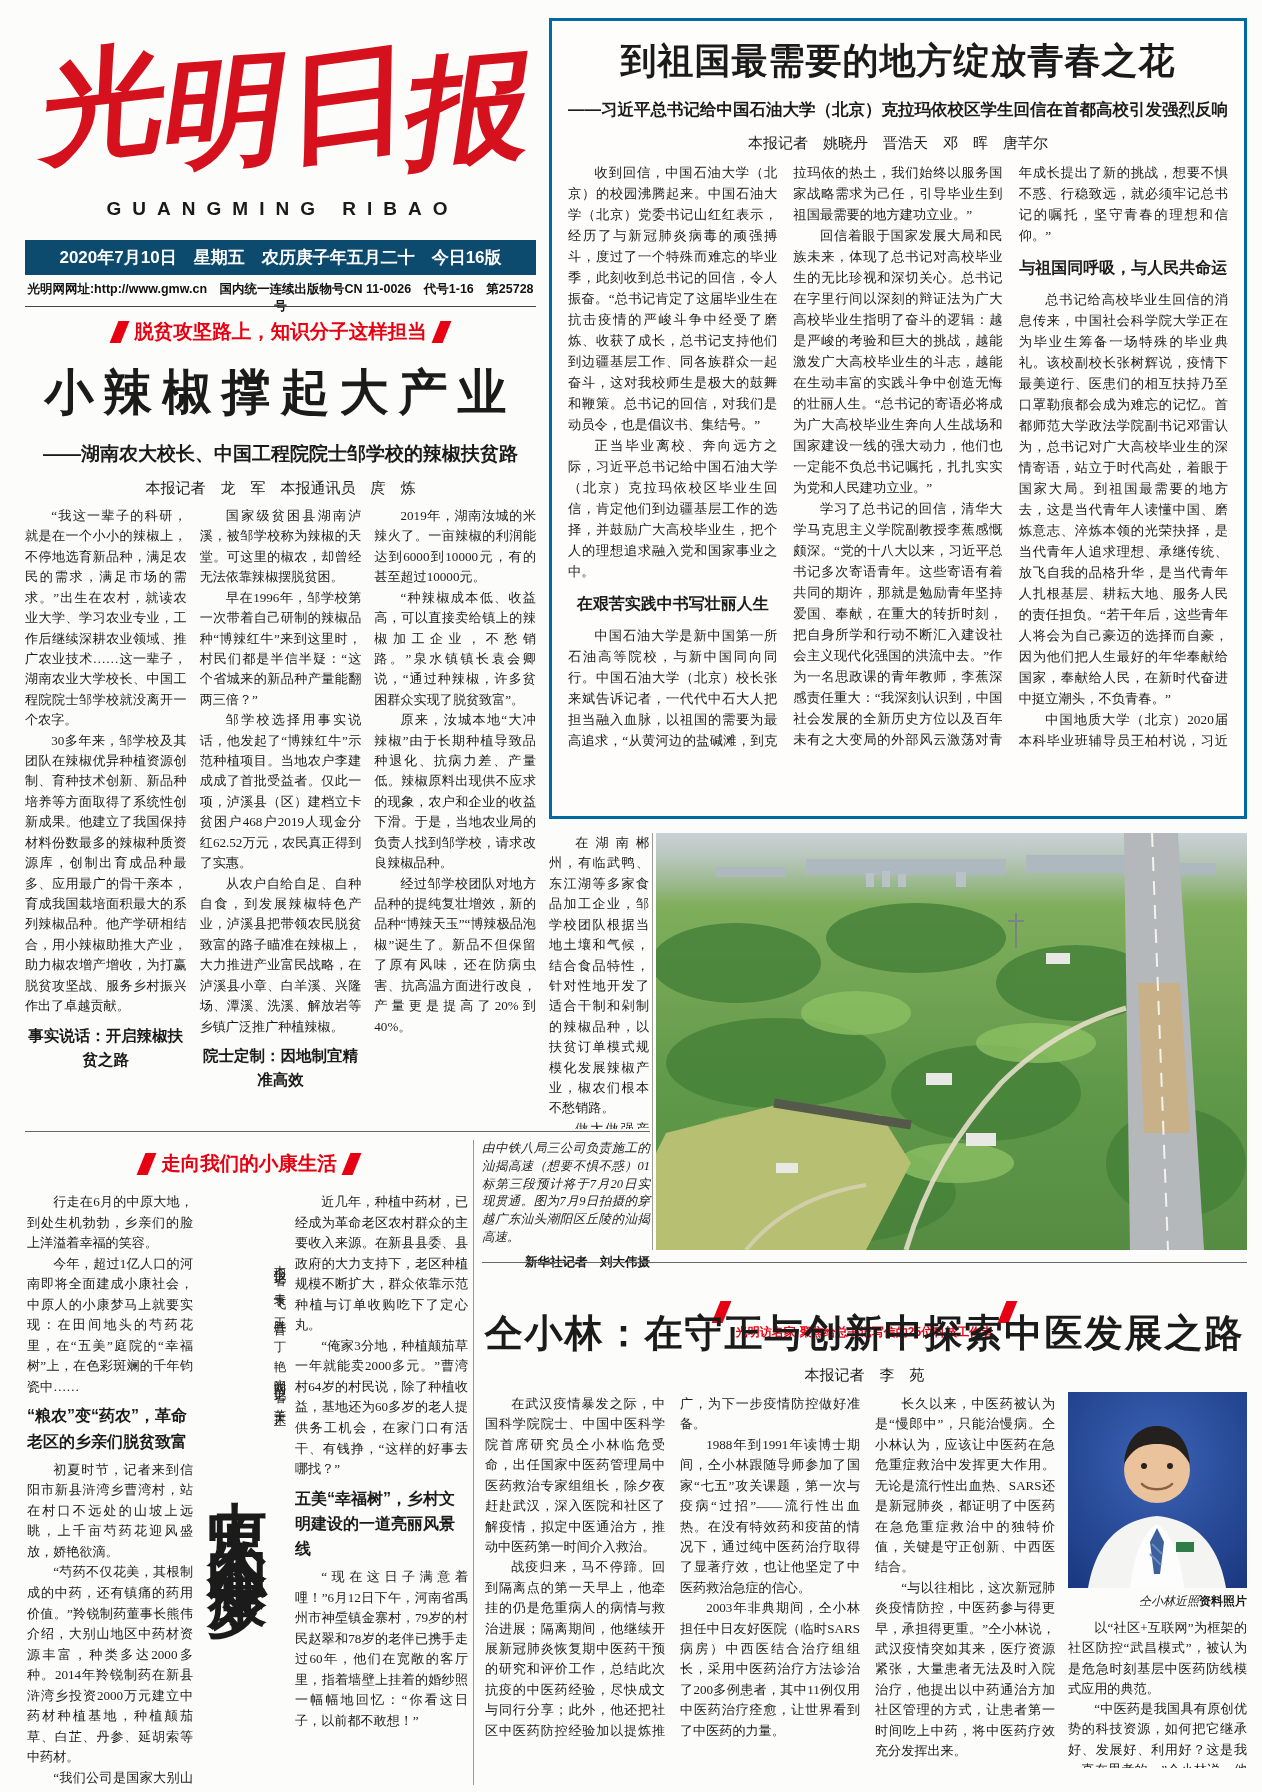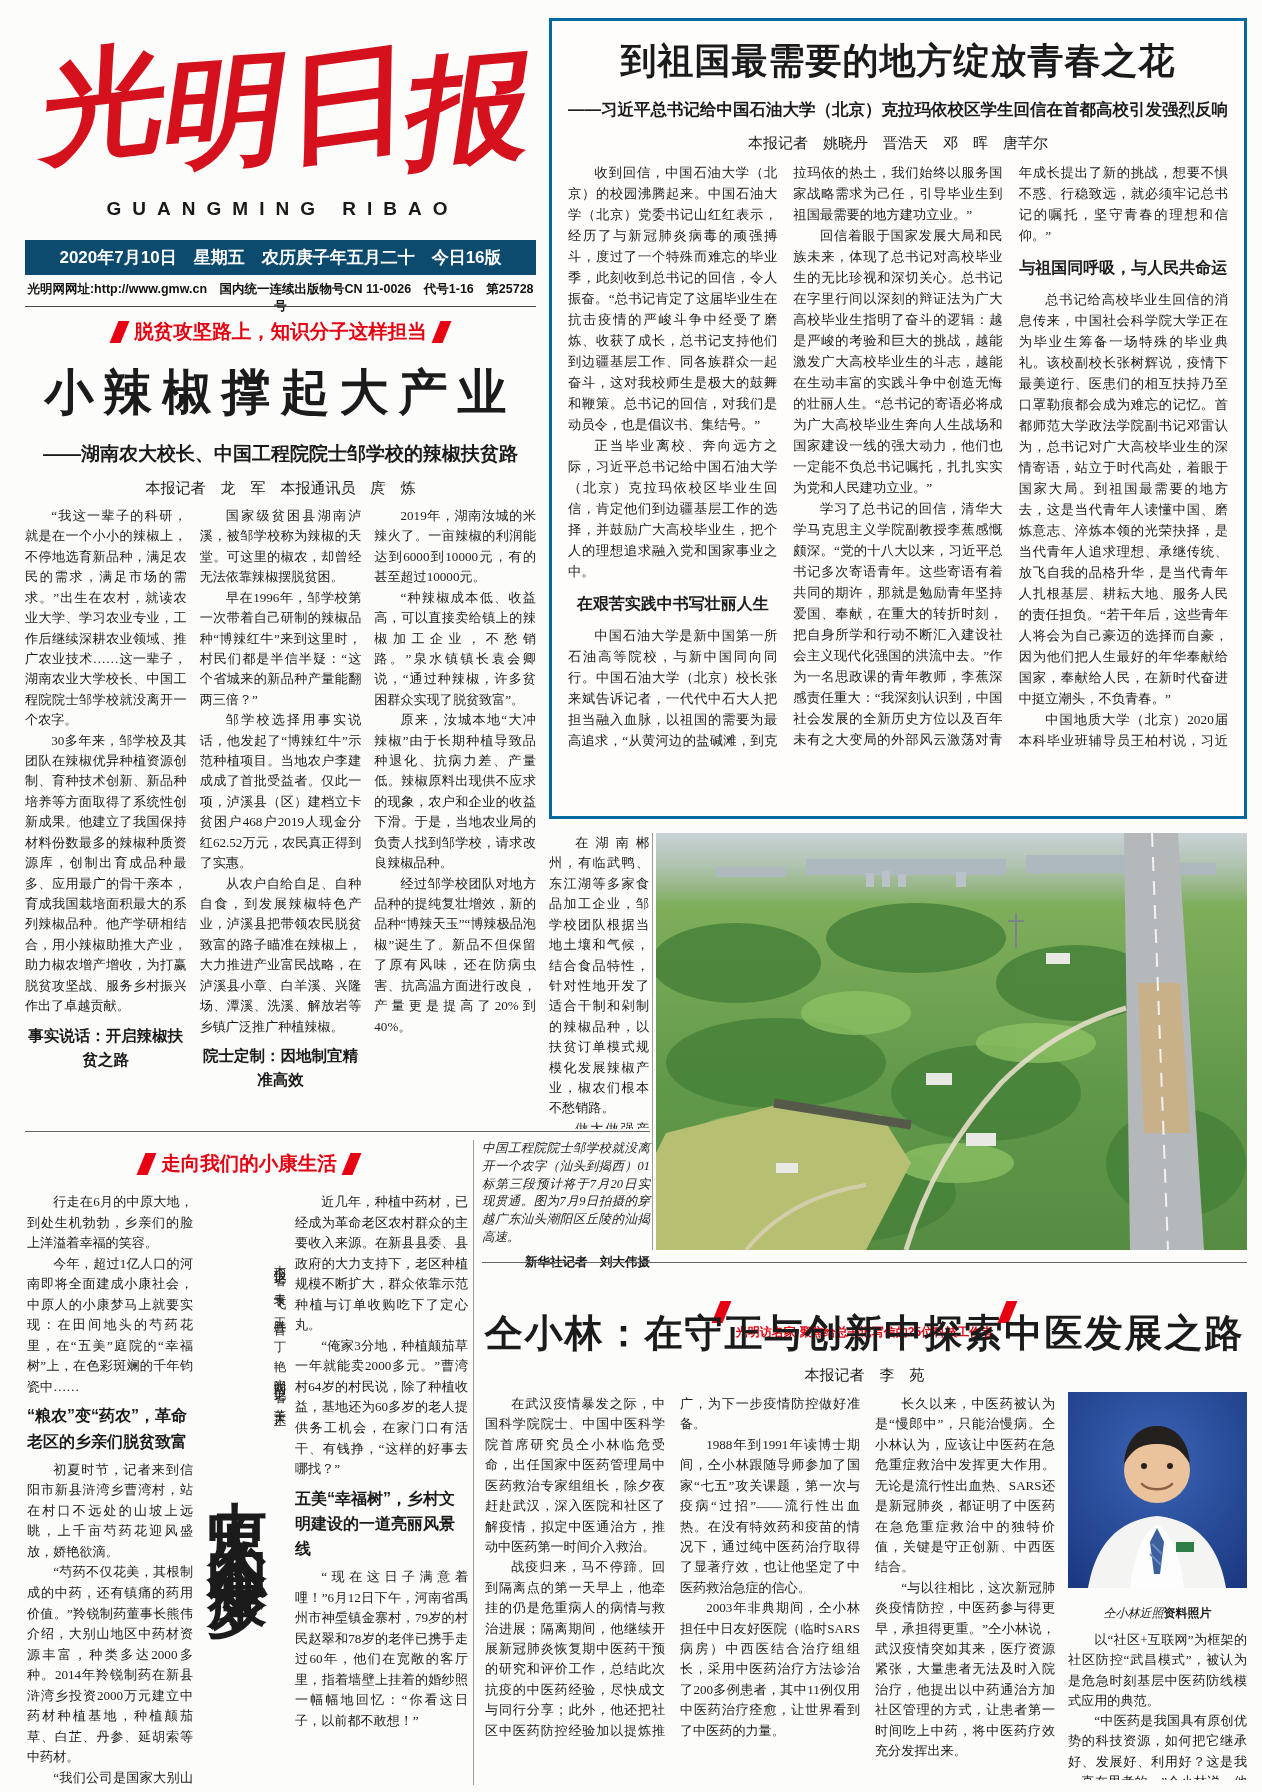--- a/index.html
+++ b/index.html
@@ -76,21 +76,21 @@
 
   
   .tong-kicker{left:482px;top:1283px;width:765px;}
   .tong-kicker .kicker-text{font-size:12px;margin-top:41px;}
   .tong-headline{left:482px;top:1308px;width:765px;text-align:center;font-size:38px;font-weight:900;
                  font-family:"Liberation Sans","DejaVu Sans",sans-serif;letter-spacing:2px;}
   .tong-byline{left:482px;top:1366px;width:765px;text-align:center;font-size:15px;}
   .tong-body{left:485px;top:1394px;width:570px;height:394px;column-count:3;column-gap:15px;
              text-align:justify;font-size:13.1px;line-height:1.56;overflow:hidden;}
   .tong-col4{left:1068px;top:1392px;width:179px;}
-  .tong-photo-cap{display:flex;justify-content:center;font-size:12px;margin-top:13px;}
+  .tong-photo-cap{display:flex;justify-content:flex-end;font-size:12px;margin-top:1px;}
   .tong-photo-cap .l{font-style:italic;}
   .tong-photo-cap .r{font-weight:bold;}
   .tong-col4-text{margin-top:8px;height:150px;overflow:hidden;text-align:justify;
                   font-size:13.1px;line-height:1.55;}
 </style>
 </head>
 <body>
 
 <div class="page">
 
@@ -208,21 +208,21 @@
         <rect x="120" y="330" width="22" height="10"></rect>
           <rect x="390" y="120" width="24" height="11"></rect>
         </g>
       <g stroke="#7b8288" stroke-width="2">
           <line x1="360" y1="80" x2="360" y2="115"></line>
           <line x1="352" y1="88" x2="368" y2="88"></line>
         </g>
     </svg>
   </figure>
   <div class="abs photo-caption">
-    <span>中国工程院院士邹学校就没离开一个农字（汕头到揭西）01标第三段预计将于7月20日实现贯通。图为7月9日拍摄的穿越广东汕头潮阳区丘陵的汕揭高速。</span>
+    <span>由中铁八局三公司负责施工的汕揭高速（想要不惧不惑）01标第三段预计将于7月20日实现贯通。图为7月9日拍摄的穿越广东汕头潮阳区丘陵的汕揭高速。</span>
     <div class="photo-credit">新华社记者　刘大伟摄</div>
   </div>
 
   <div class="abs hrule" style="left:25px;top:1131px;width:625px;border-top-color:#666;"></div>
   <div class="abs vrule" style="left:473px;top:1140px;height:645px;"></div>
   <div class="abs hrule" style="left:482px;top:1262px;width:765px;border-top-color:#666;"></div>
 
   <div class="abs kang-kicker">
     <div class="kicker-row">
       <span class="slash"></span>

